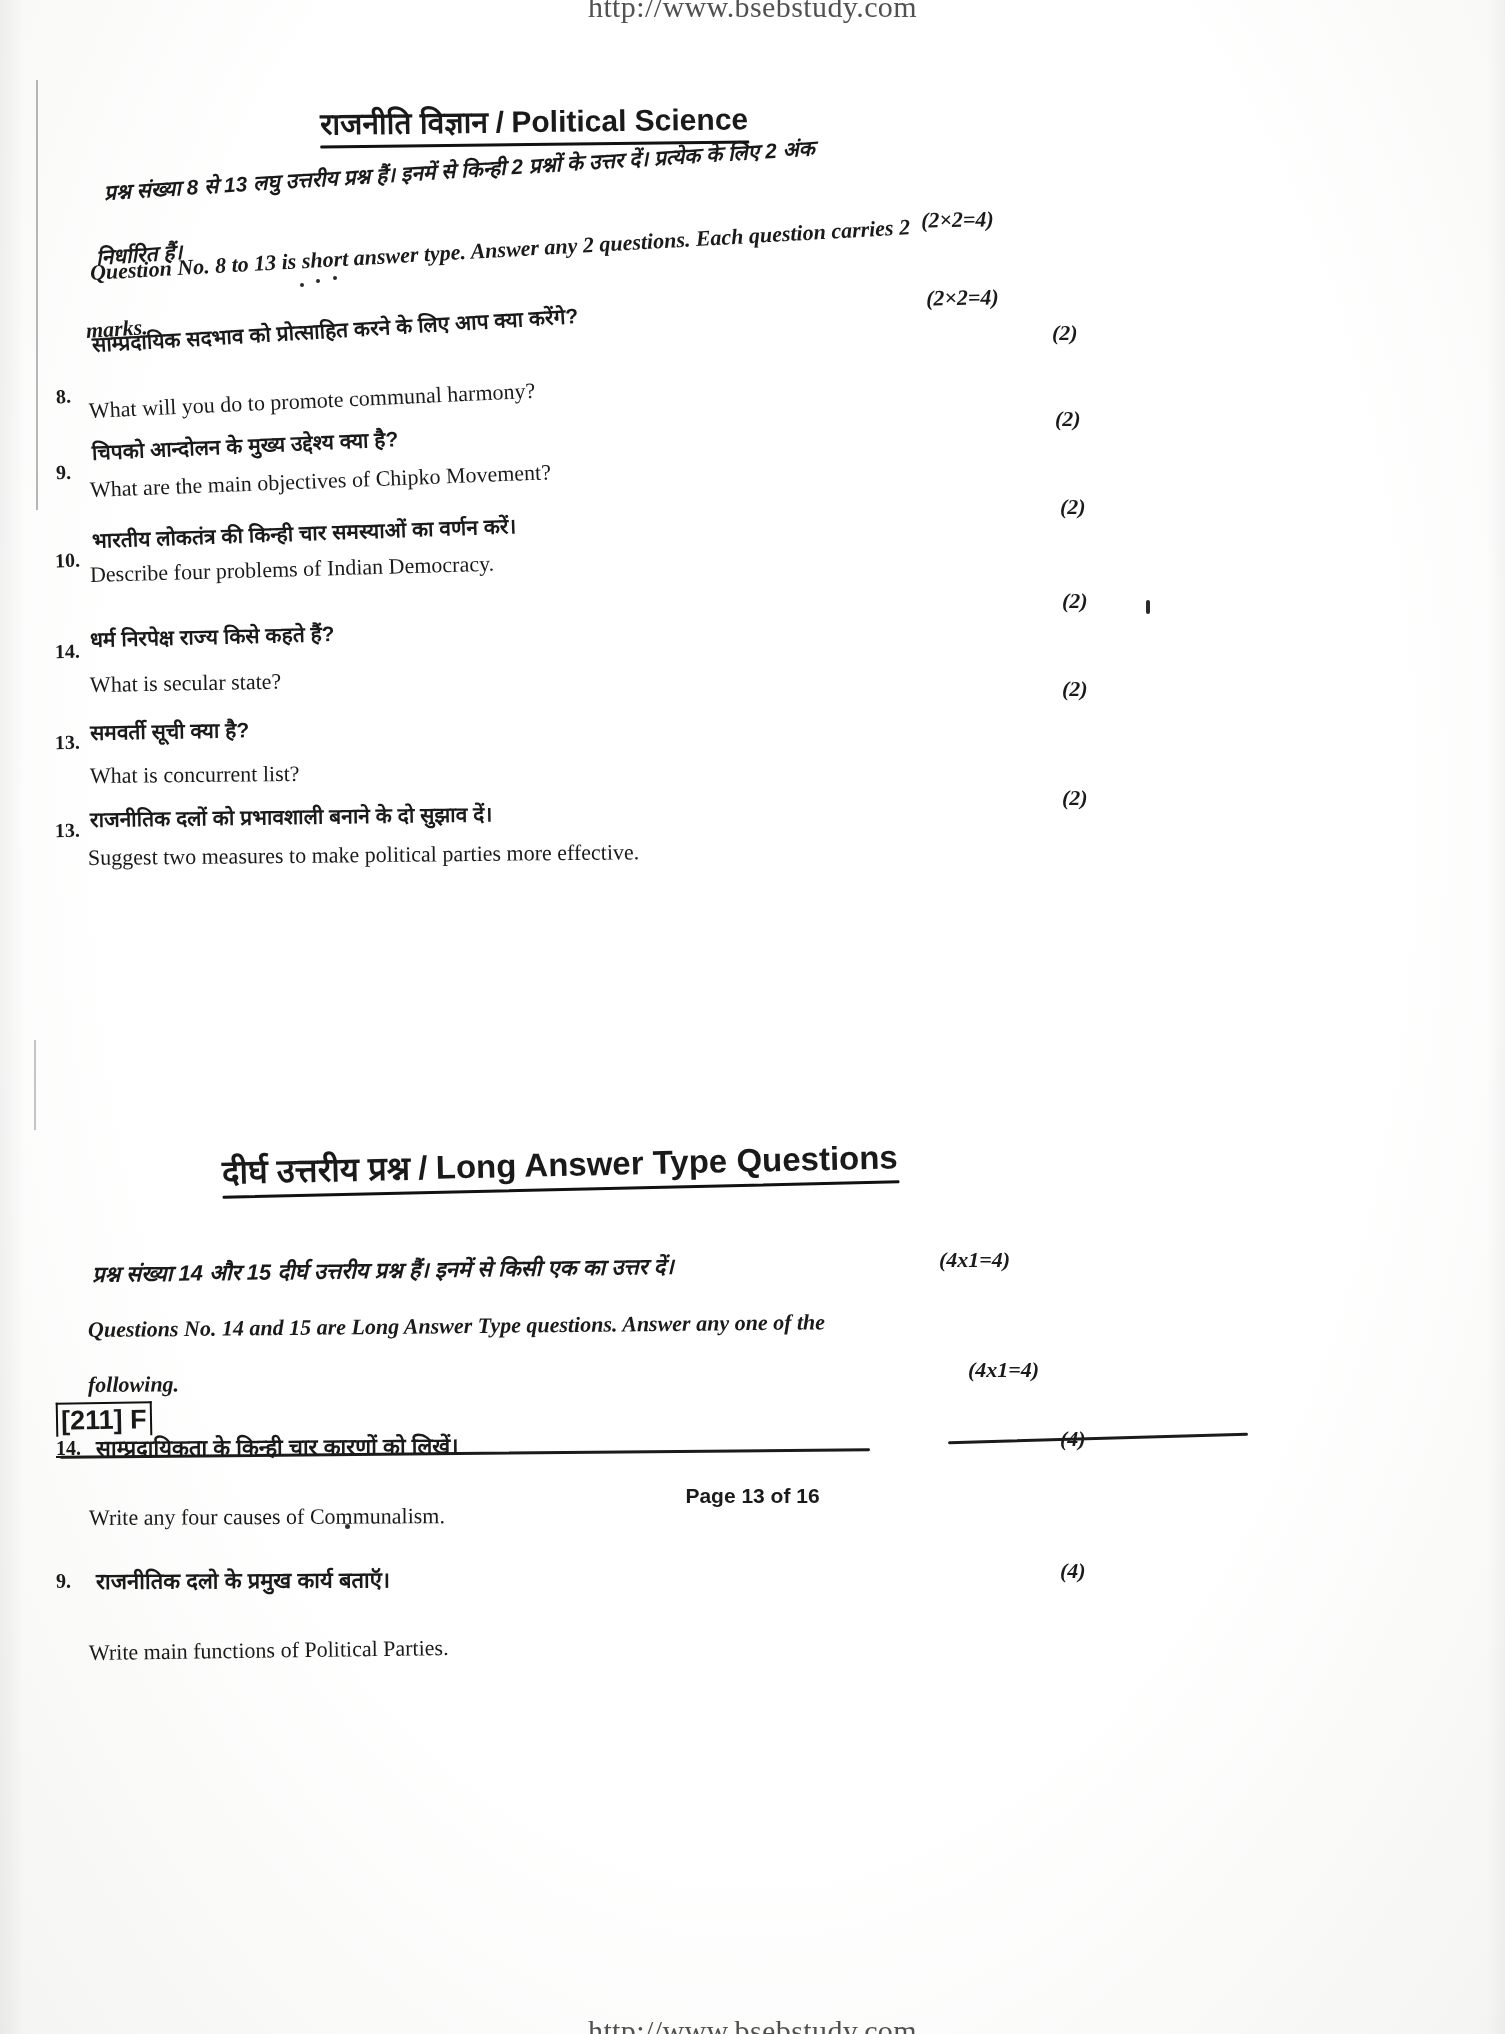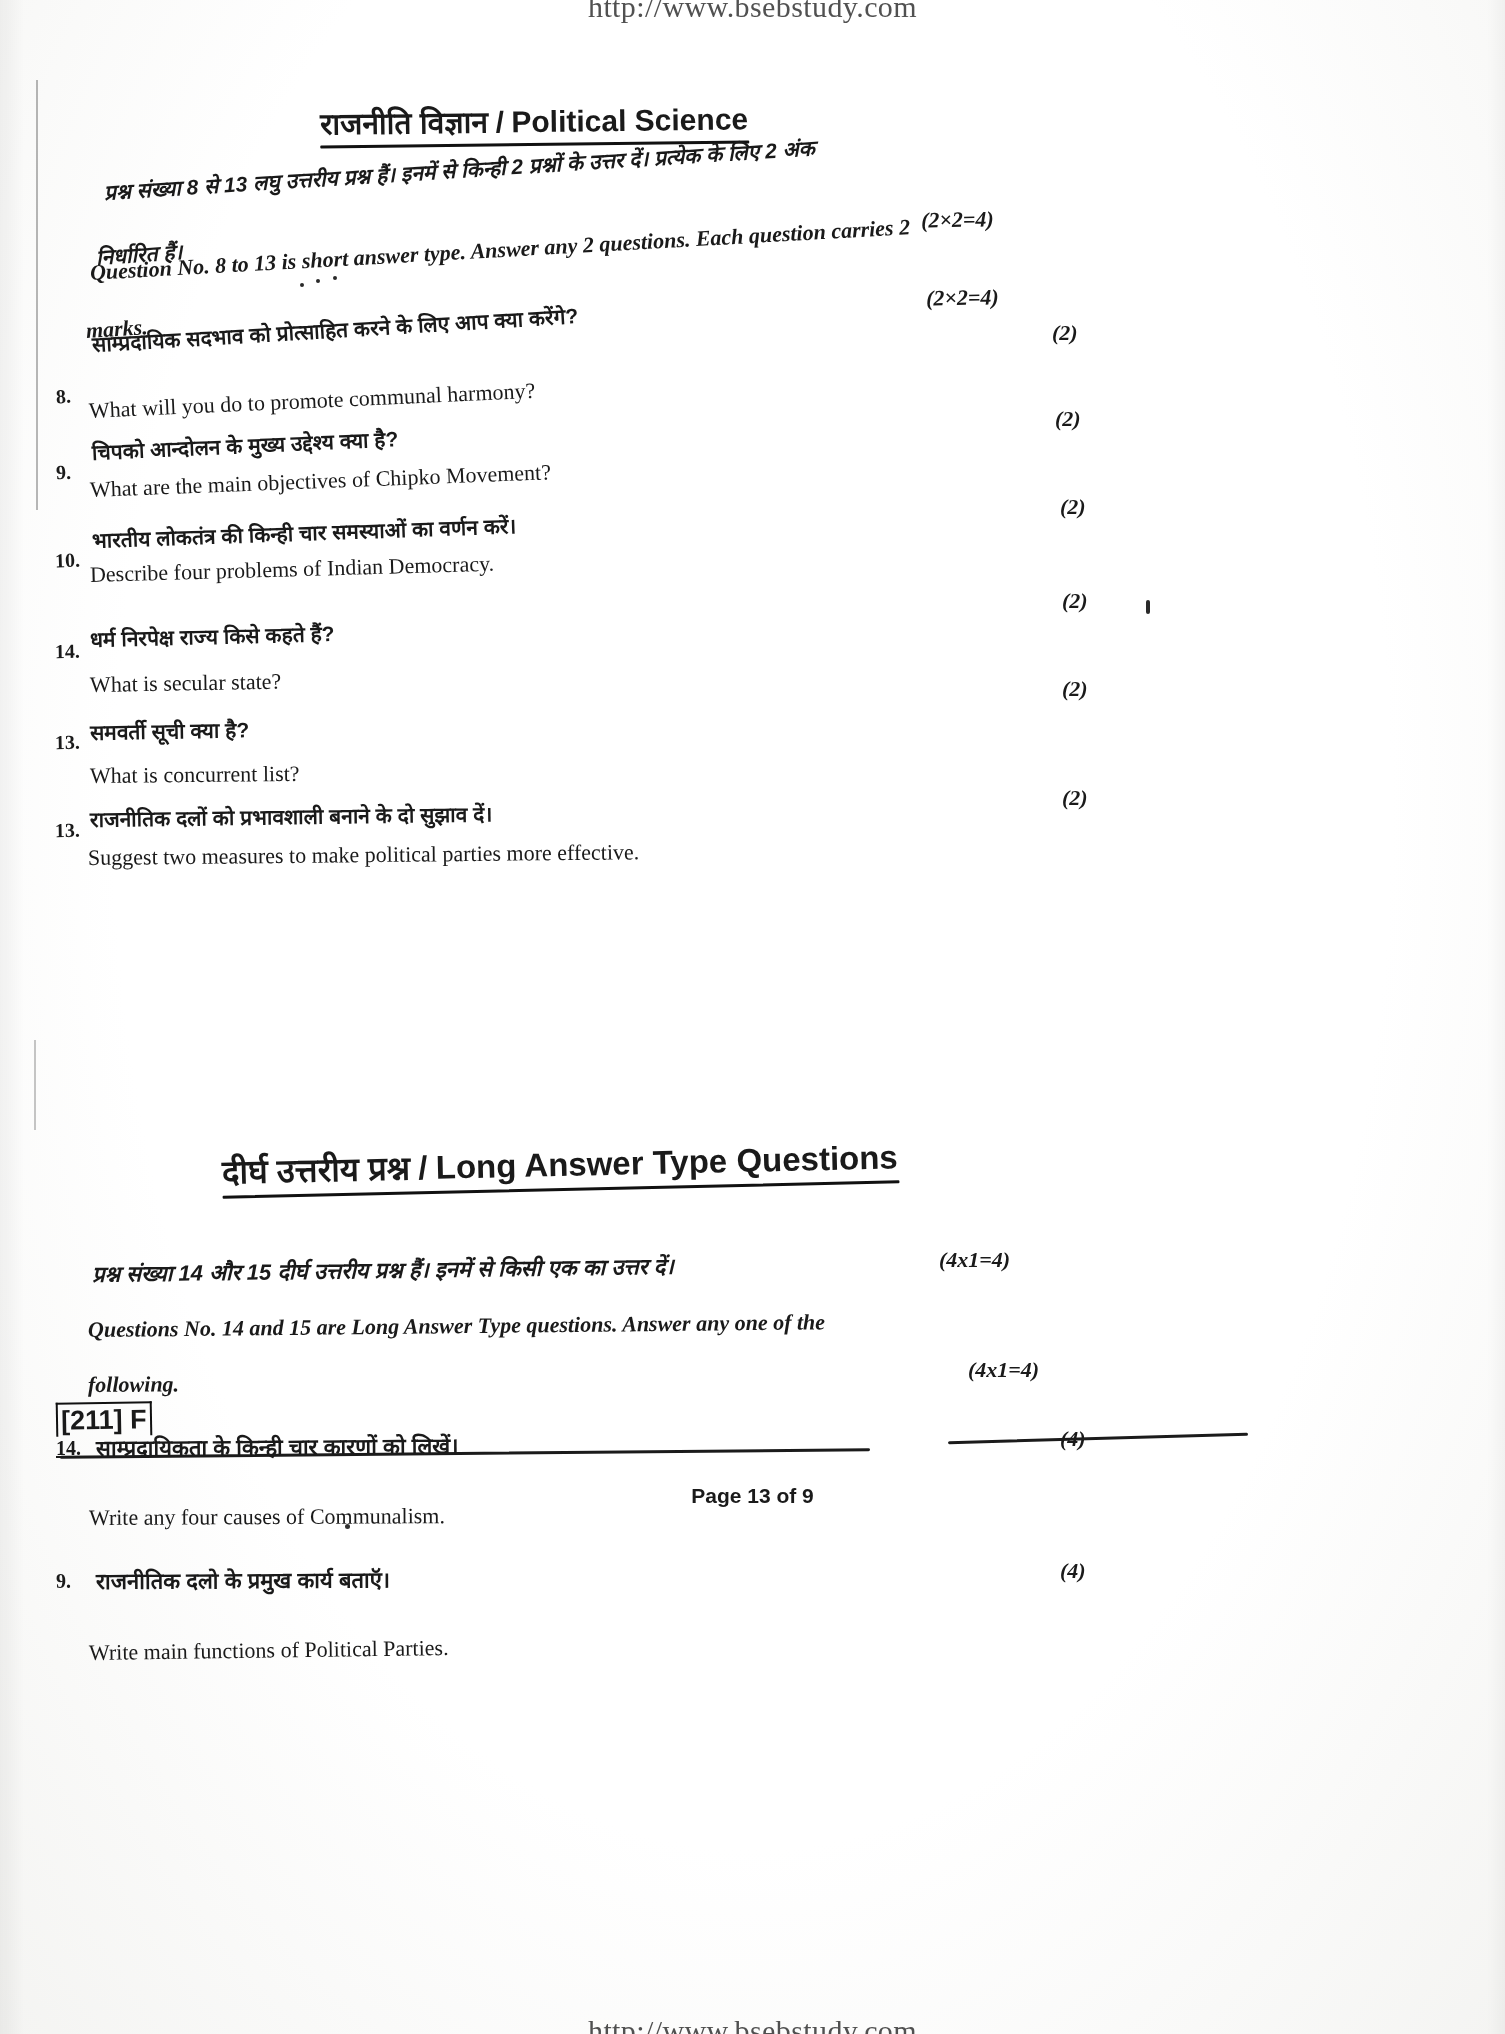--- a/index.html
+++ b/index.html
@@ -148,16 +148,16 @@
 <div class="line qhin" style="left:96px;top:1565px;font-size:22px;transform:rotate(-.3deg);transform-origin:left center;">राजनीतिक दलो के प्रमुख कार्य बताऍ।</div>
 <div class="line marks" style="left:1060px;top:1558px;">(4)</div>
 <div class="line qeng" style="left:89px;top:1640px;transform:rotate(-.8deg);transform-origin:left center;">Write main functions of Political Parties.</div>
 
 <div id="footer-code">
   <span class="box">[211] F</span>
 </div>
 <div class="foot-rule" style="left:60px;top:1452px;width:810px;transform:rotate(-.55deg);"></div>
 <div class="foot-rule" style="left:948px;top:1437px;width:300px;transform:rotate(-1.6deg);"></div>
 
-<div id="page-label">Page 13 of 9</div>
+<div id="page-label">Page 13 of 16</div>
 <div class="dot-mark" style="left:345px;top:1524px;"></div>
 
 <div class="wm bot">http://www.bsebstudy.com</div>
 
 </body></html>

